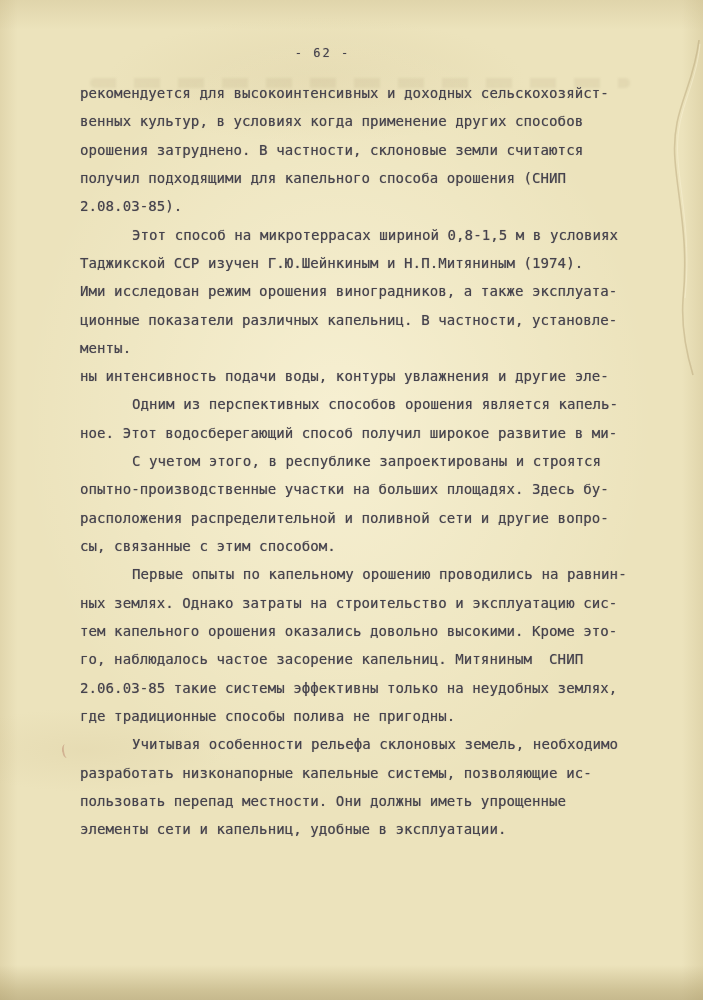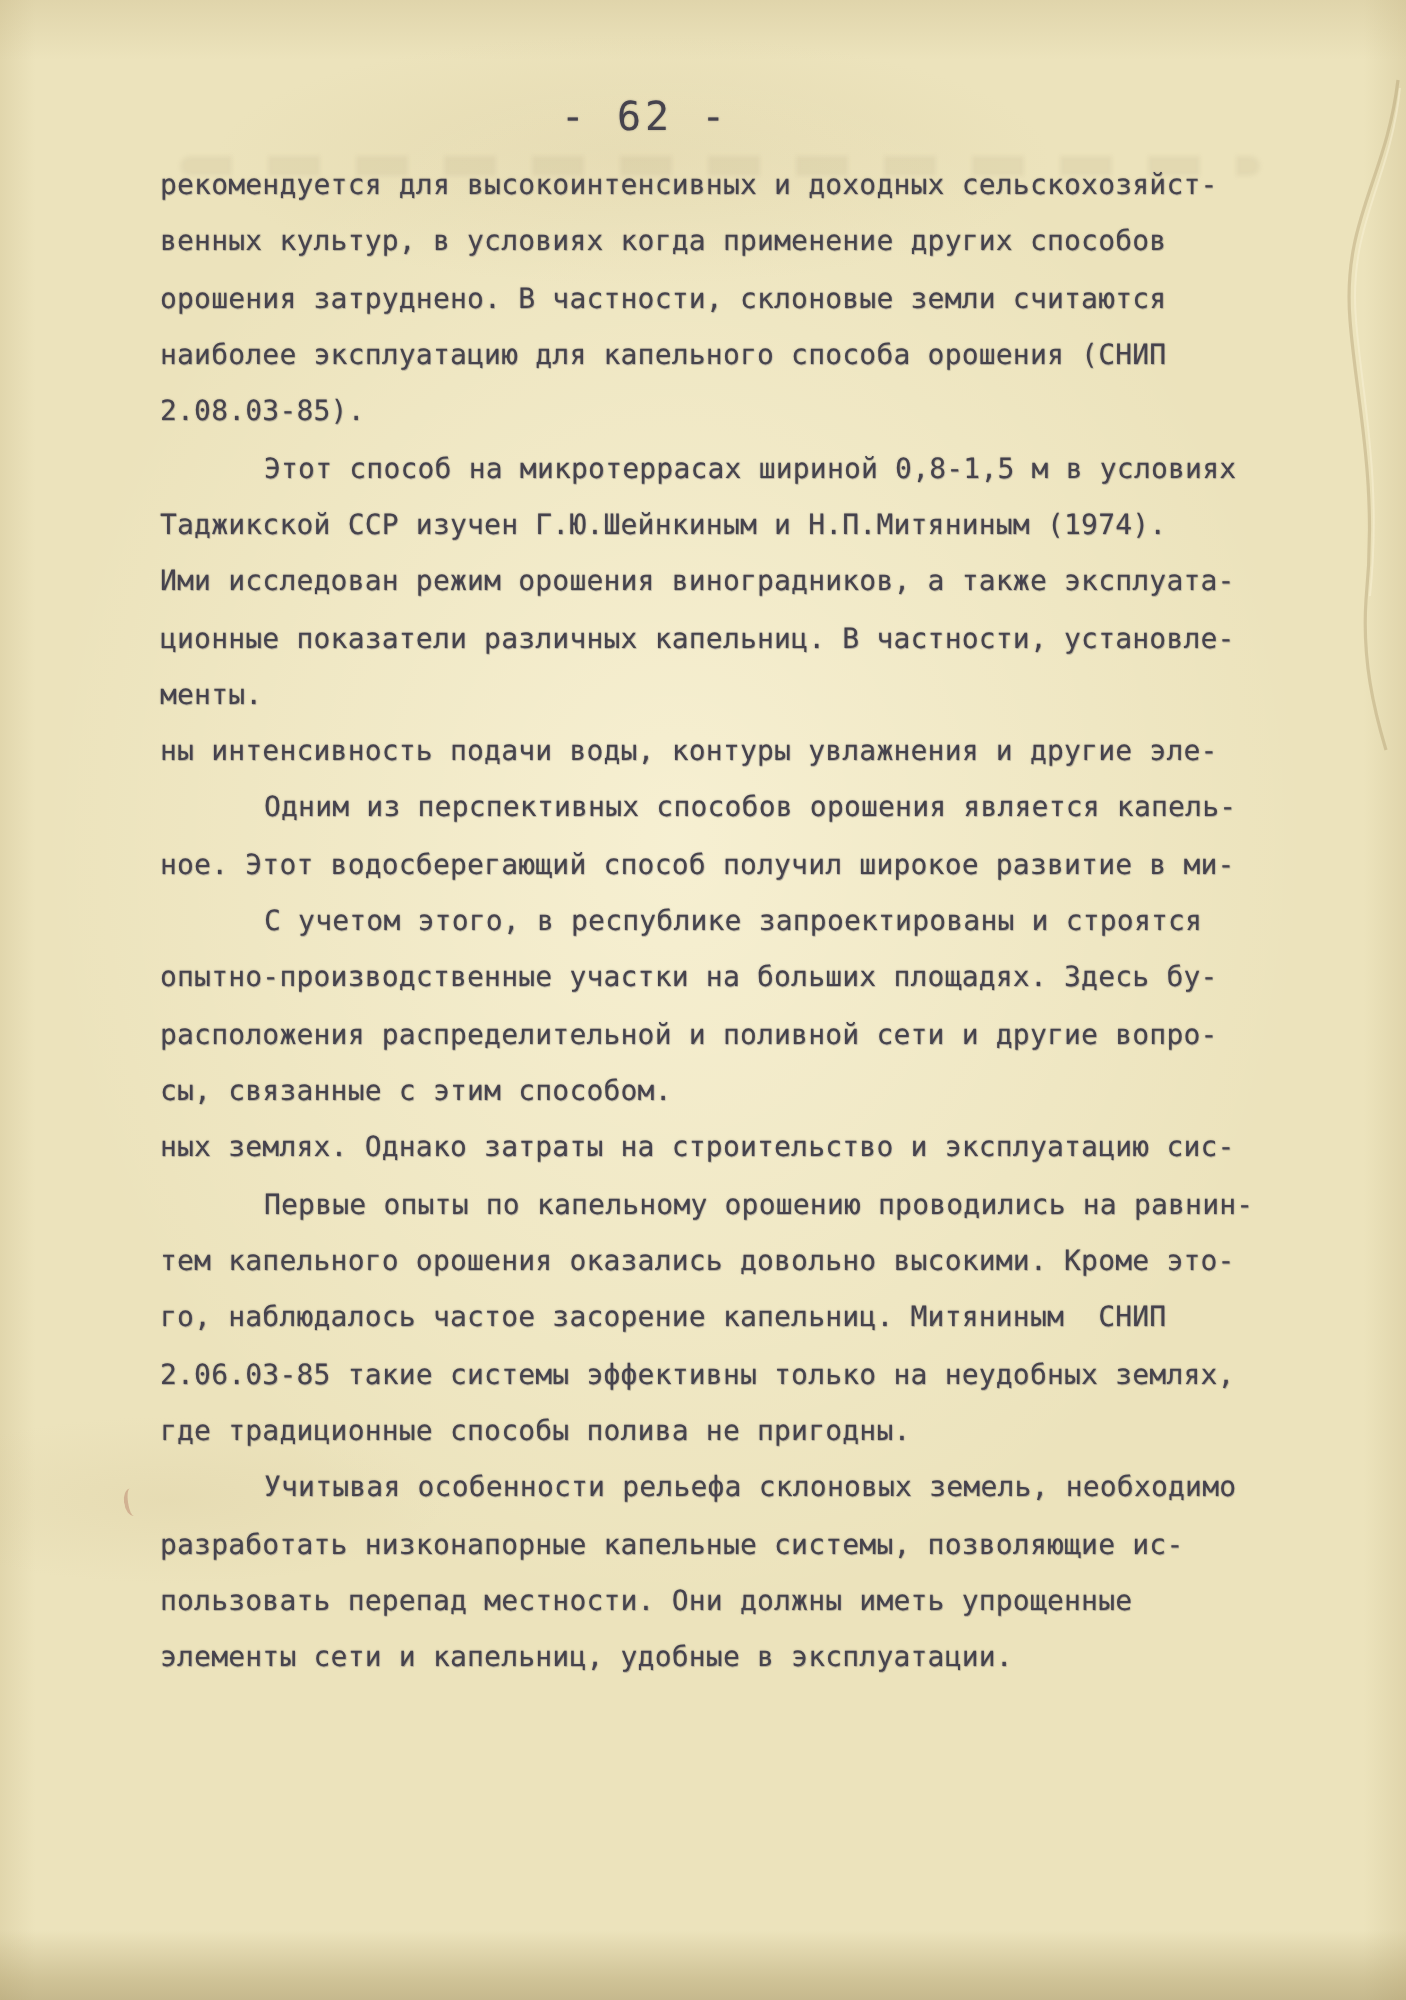--- a/index.html
+++ b/index.html
@@ -18,21 +18,21 @@
       radial-gradient(ellipse 300px 90px at 45% 8%, rgba(205,188,140,0.22), rgba(205,188,140,0) 70%),
       radial-gradient(ellipse 200px 60px at 12% 75%, rgba(205,188,140,0.18), rgba(205,188,140,0) 70%),
       linear-gradient(to bottom, rgba(196,180,132,0.30) 0%, rgba(196,180,132,0) 3%, rgba(196,180,132,0) 96.5%, rgba(172,155,105,0.45) 99%, rgba(160,143,95,0.5) 100%),
       linear-gradient(to right, rgba(196,180,132,0.28) 0%, rgba(196,180,132,0) 2.5%, rgba(196,180,132,0) 97%, rgba(196,180,132,0.30) 100%);
   }
   .page-number {
     position: absolute;
     top: 46px; left: 0;
     width: 645px;
     text-align: center;
-    font-size: 20px;
+    font-size: 12px;
     letter-spacing: 2px;
     color: var(--ink, #46434d);
     text-shadow: 0 0 1px rgba(70,67,77,0.45);
     white-space: pre;
   }
   .text-column {
     position: absolute;
     top: 79px; left: 80px;
     width: 585px;
   }
@@ -74,21 +74,21 @@
 <body>
 
 <div class="page">
   <div class="scan-band"></div>
   <div class="page-number">- 62 -</div>
   <div class="text-column">
       <div class="paragraph">
         <div class="line">рекомендуется для высокоинтенсивных и доходных сельскохозяйст-</div>
         <div class="line">венных культур, в условиях когда применение других способов</div>
         <div class="line">орошения затруднено. В частности, склоновые земли считаются</div>
-        <div class="line">наиболее эксплуатацию для капельного способа орошения (СНИП</div>
+        <div class="line">получил подходящими для капельного способа орошения (СНИП</div>
         <div class="line">2.08.03-85).</div>
       </div>
       <div class="paragraph">
         <div class="line indent">Этот способ на микротеррасах шириной 0,8-1,5 м в условиях</div>
         <div class="line">Таджикской ССР изучен Г.Ю.Шейнкиным и Н.П.Митяниным (1974).</div>
         <div class="line">Ими исследован режим орошения виноградников, а также эксплуата-</div>
         <div class="line">ционные показатели различных капельниц. В частности, установле-</div>
         <div class="line">менты.</div>
         <div class="line">ны интенсивность подачи воды, контуры увлажнения и другие эле-</div>
       </div>
@@ -96,22 +96,22 @@
         <div class="line indent">Одним из перспективных способов орошения является капель-</div>
         <div class="line">ное. Этот водосберегающий способ получил широкое развитие в ми-</div>
       </div>
       <div class="paragraph">
         <div class="line indent">С учетом этого, в республике запроектированы и строятся</div>
         <div class="line">опытно-производственные участки на больших площадях. Здесь бу-</div>
         <div class="line">расположения распределительной и поливной сети и другие вопро-</div>
         <div class="line">сы, связанные с этим способом.</div>
       </div>
       <div class="paragraph">
+        <div class="line indent">Первые опыты по капельному орошению проводились на равнин-</div>
         <div class="line">ных землях. Однако затраты на строительство и эксплуатацию сис-</div>
-        <div class="line indent">Первые опыты по капельному орошению проводились на равнин-</div>
         <div class="line">тем капельного орошения оказались довольно высокими. Кроме это-</div>
         <div class="line">го, наблюдалось частое засорение капельниц. Митяниным  СНИП</div>
         <div class="line">2.06.03-85 такие системы эффективны только на неудобных землях,</div>
         <div class="line">где традиционные способы полива не пригодны.</div>
       </div>
       <div class="paragraph">
         <div class="line indent">Учитывая особенности рельефа склоновых земель, необходимо</div>
         <div class="line">разработать низконапорные капельные системы, позволяющие ис-</div>
         <div class="line">пользовать перепад местности. Они должны иметь упрощенные</div>
         <div class="line">элементы сети и капельниц, удобные в эксплуатации.</div>

